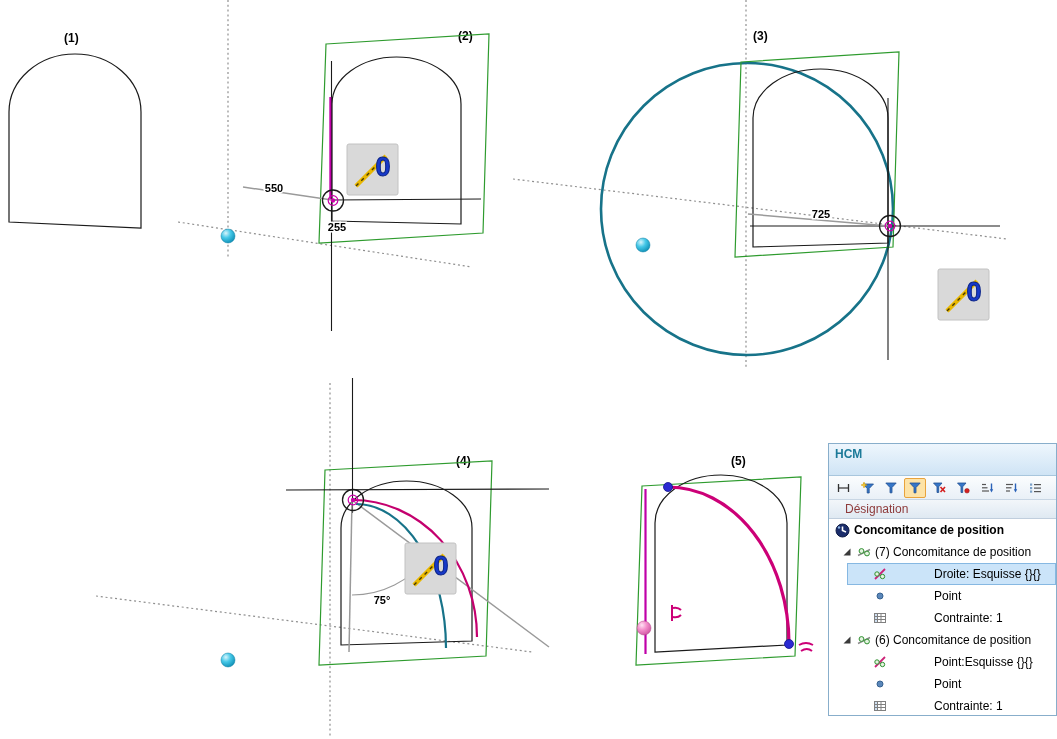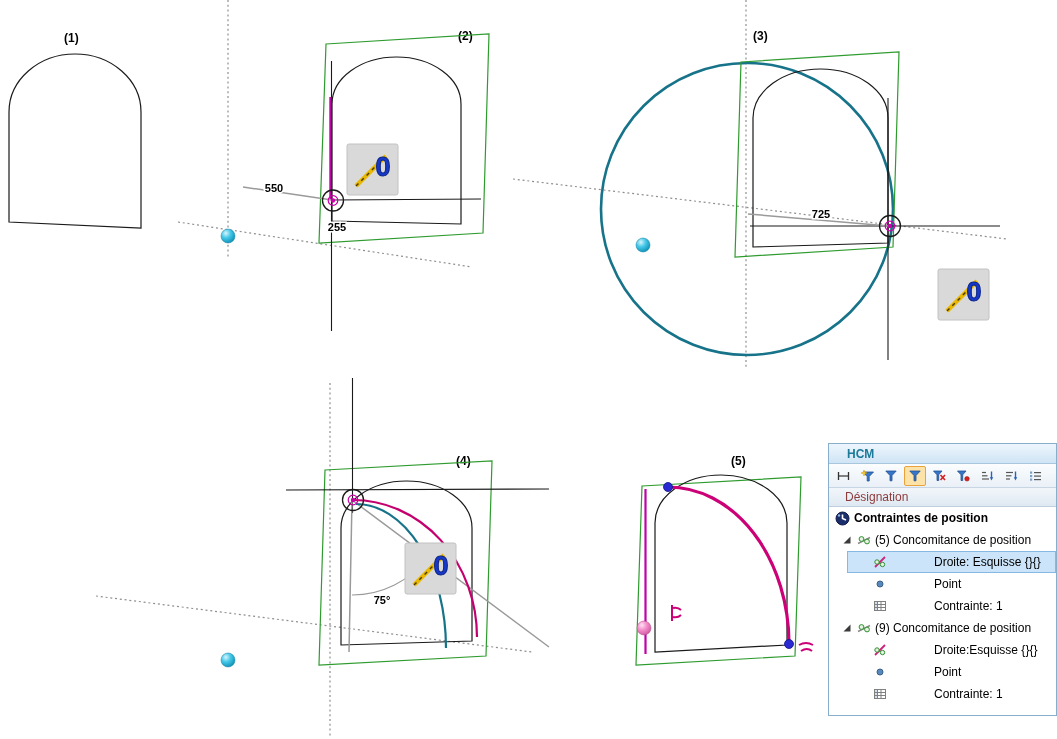--- a/index.html
+++ b/index.html
@@ -22,21 +22,21 @@
   .crimson { stroke:#c4006e; stroke-width:2.2; fill:none; }
   .mag     { stroke:#c000a8; fill:none; }
   .magArc  { stroke:#cc0077; stroke-width:3.2; fill:none; }
   .magGlyph{ stroke:#cc0077; stroke-width:2; fill:none; }
   .bluept  { fill:#2a2ad2; stroke:#12128c; stroke-width:0.8; }
 
   
   .hcm { position:absolute; left:828px; top:443px; width:229px; height:273px;
          border:1px solid #88aecb; background:#fff; font-size:12px;
          display:flex; flex-direction:column; }
-  .hcm-title { height:20px; line-height:20px; padding-left:18px;
+  .hcm-title { height:32px; line-height:20px; padding-left:6px;
          background:linear-gradient(#eef6fd,#cfe4f5); color:#1c7a99;
          font-weight:bold; border-bottom:1px solid #a8c6dd; }
   .hcm-toolbar { height:24px; display:flex; align-items:center; gap:2px; padding:0 3px;
          background:linear-gradient(#fbfdfe,#e9f0f7); border-bottom:1px solid #c8d6e4; }
   .tbtn { width:22px; height:20px; display:flex; align-items:center; justify-content:center; border-radius:2px; }
   .tbtn.active { background:#fde3a7; border:1px solid #e8a33d; }
   .hcm-colhead { height:19px; line-height:18px; padding-left:16px;
          background:linear-gradient(#f2f6fa,#dfe9f2); border-bottom:1px solid #c0cedd;
          color:#8e3b3b; }
   .hcm-tree { flex:1; background:#fff; overflow:hidden; }
@@ -233,37 +233,37 @@
     <div class="hcm-tree">
 
       <div class="trow bold">
         <span class="ticon">
           <svg width="15" height="15" viewBox="0 0 15 15">
               <circle cx="7.5" cy="7.5" r="6.5" fill="#1b2d6b" stroke="#0d1a45"></circle>
               <path d="M 7.5 3.5 L 7.5 7.5 L 11 9" stroke="#fff" stroke-width="1.6" fill="none"></path>
               <circle cx="4" cy="4.5" r="1.2" fill="#8fb8e8"></circle>
             </svg>
         </span>
-        <span class="lbl">Contraintes de position</span>
+        <span class="lbl">Concomitance de position</span>
       </div>
 
       <div class="trow lvl1">
         <span class="tw">
             <svg width="8" height="8" viewBox="0 0 8 8">
               <polygon points="7.5,0.5 7.5,7.5 0.5,7.5" fill="#3a3a3a"></polygon>
             </svg>
           </span>
         <span class="ticon">
           <svg width="14" height="14" viewBox="0 0 14 14">
               <line x1="1" y1="10.5" x2="13" y2="4.5" stroke="#8a8a8a" stroke-width="1.4"></line>
               <circle cx="4.5" cy="6" r="2.4" fill="#e4f4e0" stroke="#2f8f2f" stroke-width="1"></circle>
               <circle cx="10" cy="8.5" r="2.4" fill="#e4f4e0" stroke="#2f8f2f" stroke-width="1"></circle>
             </svg>
         </span>
-        <span class="lbl">(5) Concomitance de position</span>
+        <span class="lbl">(7) Concomitance de position</span>
       </div>
 
       <div class="trow lvl2 selected">
         <span class="ticon">
           <svg width="14" height="14" viewBox="0 0 14 14">
               <line x1="2" y1="12" x2="12" y2="2" stroke="#cc2277" stroke-width="1.8"></line>
               <circle cx="4" cy="7" r="2.2" fill="#e4f4e0" stroke="#2f8f2f" stroke-width="1"></circle>
               <circle cx="9.5" cy="9.5" r="2.2" fill="#e4f4e0" stroke="#2f8f2f" stroke-width="1"></circle>
             </svg>
         </span>
@@ -298,32 +298,32 @@
               <polygon points="7.5,0.5 7.5,7.5 0.5,7.5" fill="#3a3a3a"></polygon>
             </svg>
           </span>
         <span class="ticon">
           <svg width="14" height="14" viewBox="0 0 14 14">
               <line x1="1" y1="10.5" x2="13" y2="4.5" stroke="#8a8a8a" stroke-width="1.4"></line>
               <circle cx="4.5" cy="6" r="2.4" fill="#e4f4e0" stroke="#2f8f2f" stroke-width="1"></circle>
               <circle cx="10" cy="8.5" r="2.4" fill="#e4f4e0" stroke="#2f8f2f" stroke-width="1"></circle>
             </svg>
         </span>
-        <span class="lbl">(9) Concomitance de position</span>
+        <span class="lbl">(6) Concomitance de position</span>
       </div>
 
       <div class="trow lvl2">
         <span class="ticon">
           <svg width="14" height="14" viewBox="0 0 14 14">
               <line x1="2" y1="12" x2="12" y2="2" stroke="#cc2277" stroke-width="1.8"></line>
               <circle cx="4" cy="7" r="2.2" fill="#e4f4e0" stroke="#2f8f2f" stroke-width="1"></circle>
               <circle cx="9.5" cy="9.5" r="2.2" fill="#e4f4e0" stroke="#2f8f2f" stroke-width="1"></circle>
             </svg>
         </span>
-        <span class="lbl">Droite:Esquisse {}{}</span>
+        <span class="lbl">Point:Esquisse {}{}</span>
       </div>
 
       <div class="trow lvl2">
         <span class="ticon">
           <svg width="14" height="14" viewBox="0 0 14 14">
               <circle cx="7" cy="7" r="3" fill="#5b87ba" stroke="#36618f"></circle>
             </svg>
         </span>
         <span class="lbl">Point</span>
       </div>

